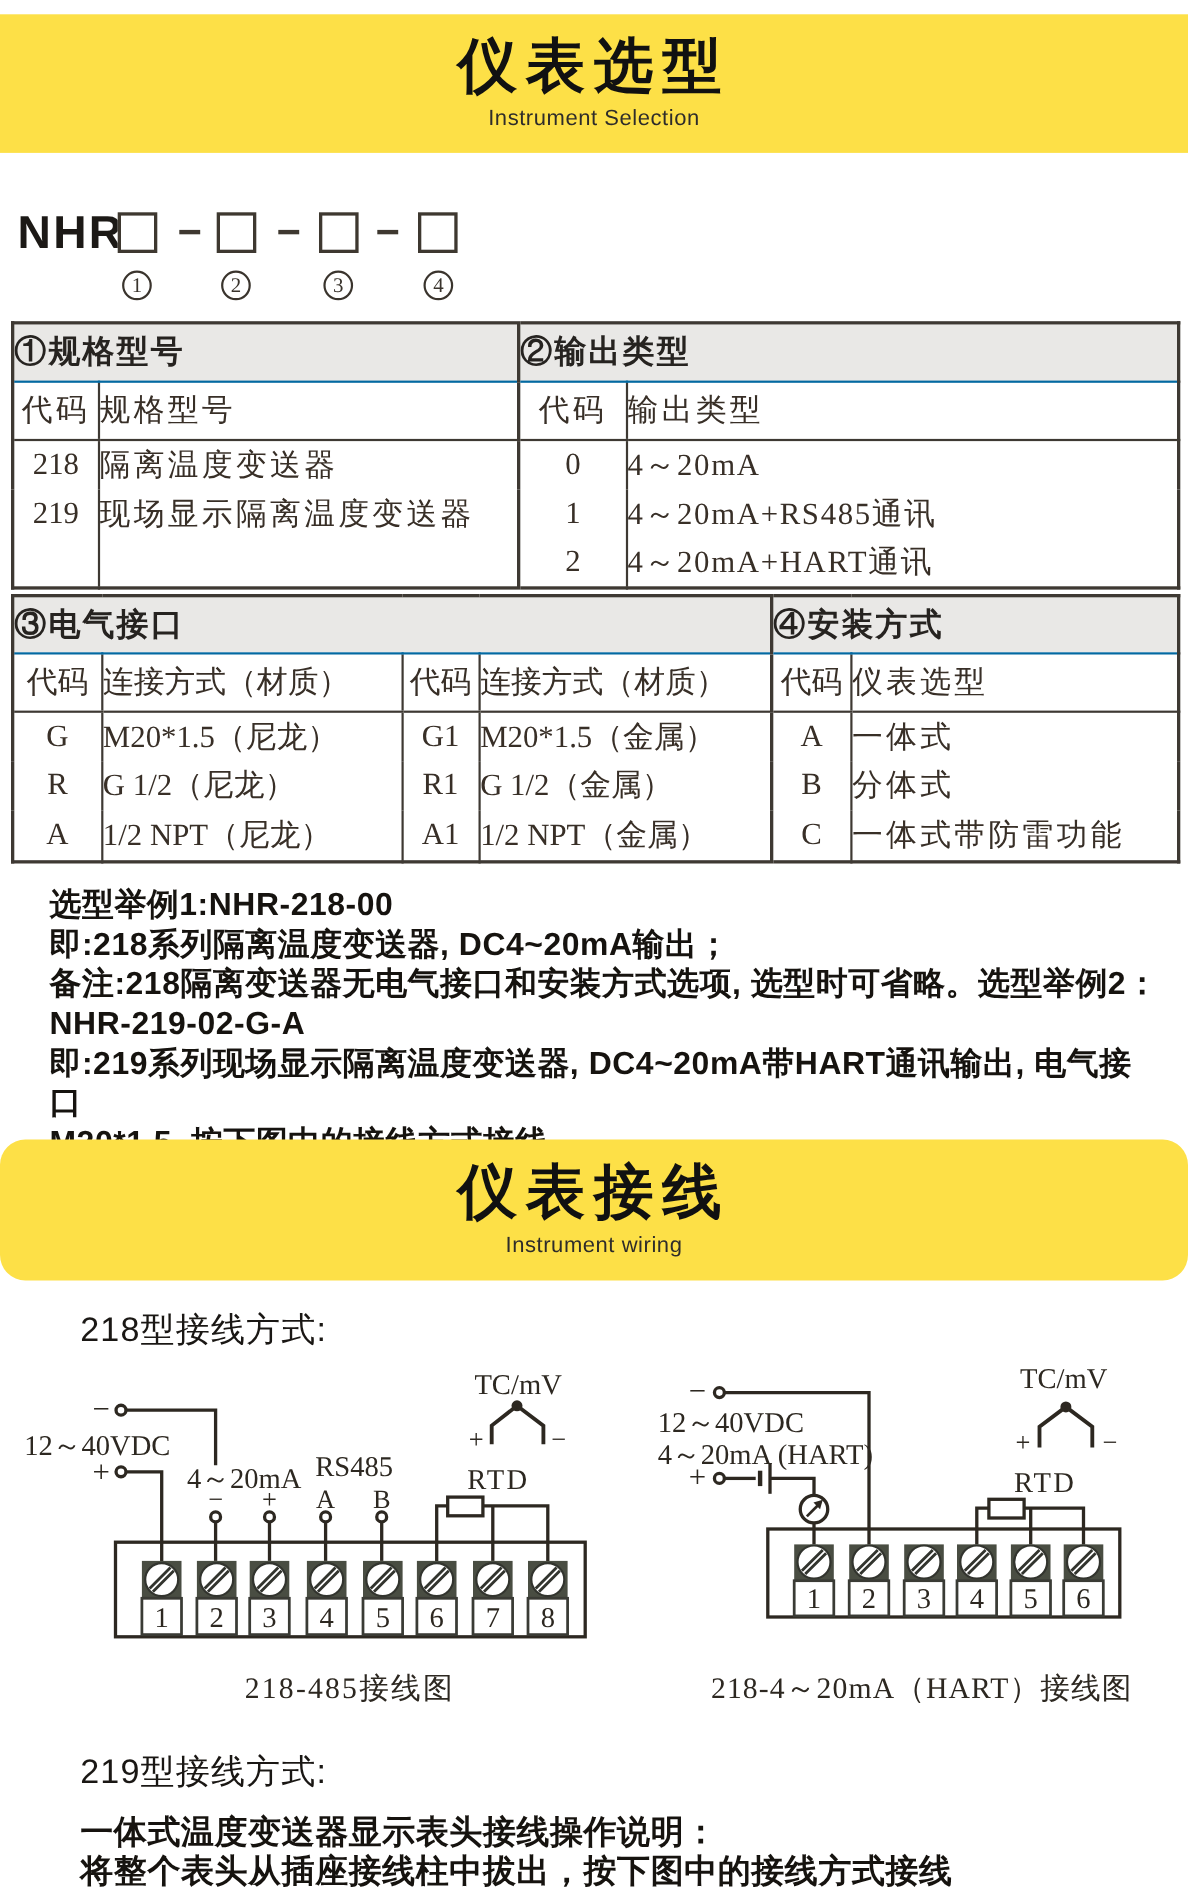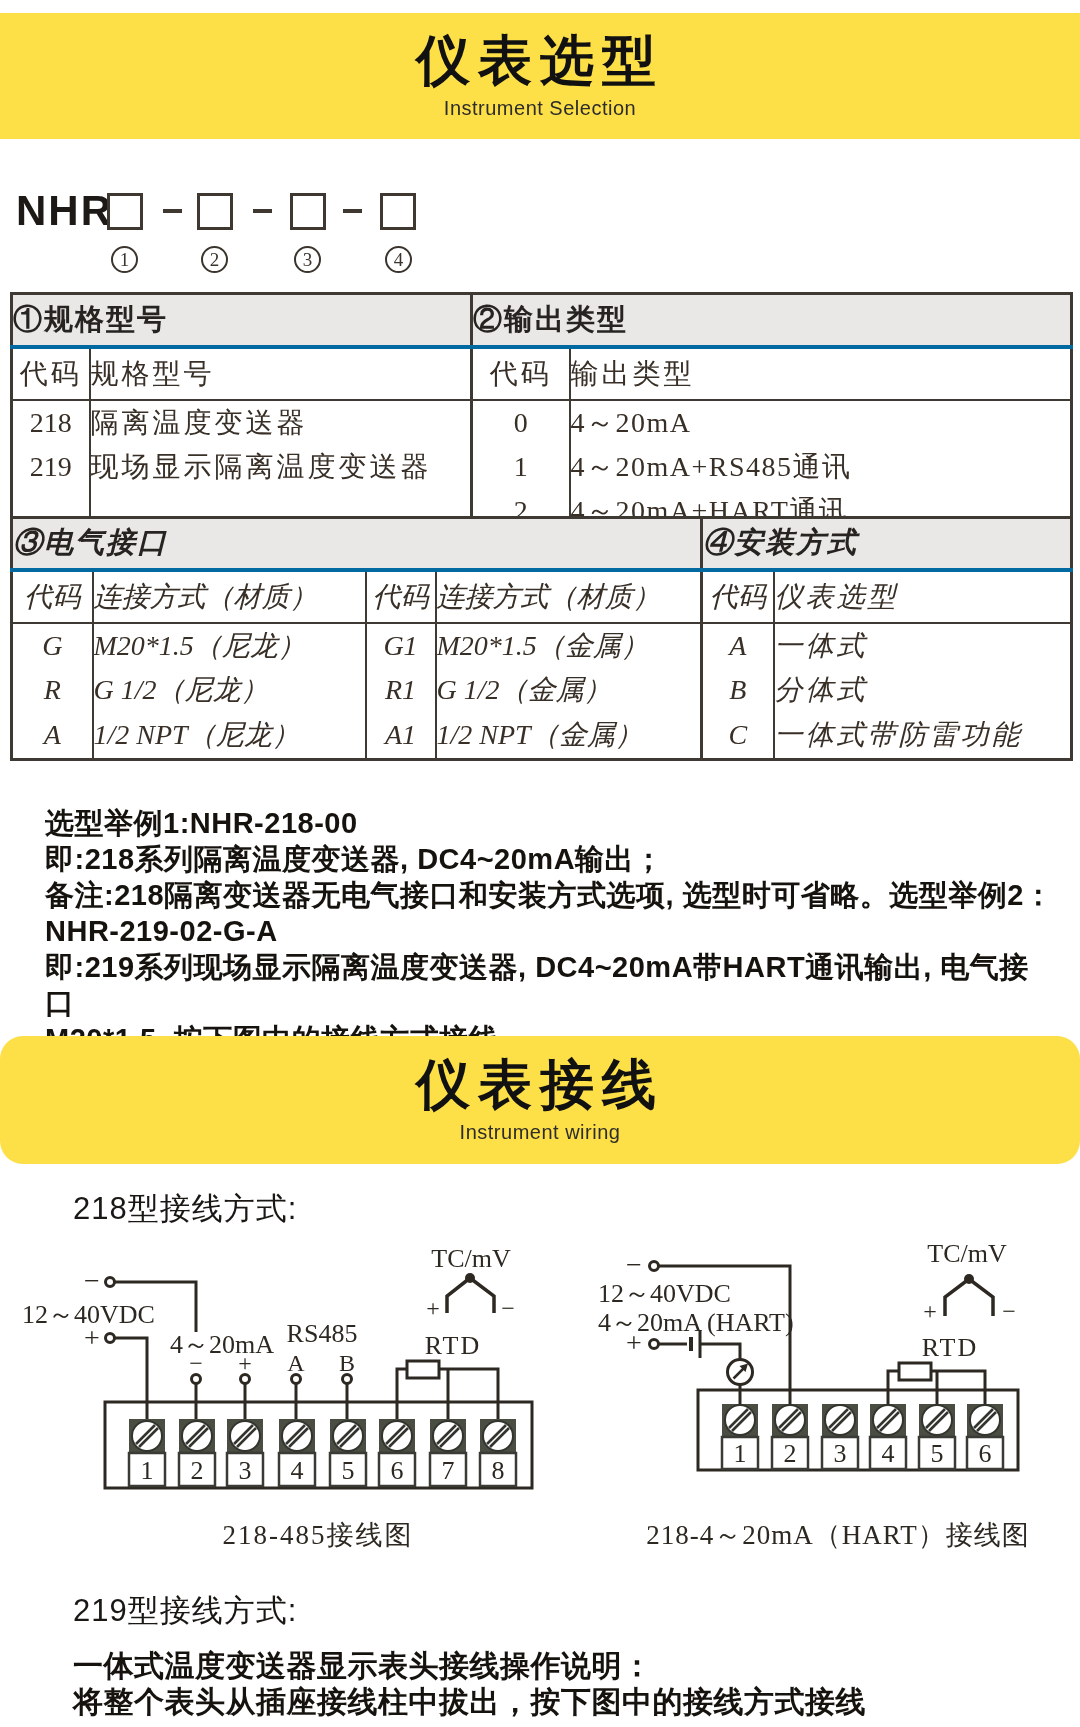--- a/index.html
+++ b/index.html
@@ -24,21 +24,21 @@
   table.sel td{padding:0;overflow:hidden;white-space:nowrap;}
   td.gray{background:#e9e8e6;font-weight:bold;font-size:29px;letter-spacing:2px;color:#262320;padding-left:20px;}
   td.ser{font-family:"Liberation Serif",serif;font-size:28px;color:#382f27;}
   td.code{text-align:center;}
   td.desc{padding-left:14px;}
   .ls3{letter-spacing:3px;}
   .ls15{letter-spacing:1.5px;}
   td.bl{border-left:2px solid #3e3933;}
   td.blh{border-left:3px solid #3e3933;}
   tr.subhead td{border-bottom:2px solid #3e3933;letter-spacing:3px;}
-  tr.grayrow td{border-bottom:4px solid #0369a1;}
+  tr.grayrow td{border-bottom:2px solid #0369a1;}
 
   
   .notes{font-size:29px;font-weight:bold;color:#16130f;line-height:36px;letter-spacing:0.5px;}
 
   
   .seclabel{font-size:31px;font-weight:500;color:#1a1714;letter-spacing:1px;}
   .bottext{font-size:30px;font-weight:bold;color:#16130f;line-height:36px;letter-spacing:0.5px;}
 
   svg text{font-family:"Liberation Serif",serif;fill:#2d2821;}
 </style>
@@ -97,21 +97,21 @@
   </tr>
   <tr style="height:45px;">
     <td class="ser code"></td>
     <td class="ser desc bl ls3"></td>
     <td class="ser code blh">2</td>
     <td class="ser desc bl ls15">4～20mA+HART通讯</td>
   </tr>
 </tbody>
   </table>
 
-<table class="sel abs" style="left:10px;top:516px;width:1060px;font-style:italic;">
+<table class="sel abs" style="left:10px;top:540px;width:1060px;">
   <colgroup>
       <col style="width:81px">
       <col style="width:273px">
       <col style="width:70px">
       <col style="width:266px">
       <col style="width:72px">
       <col style="width:298px">
     </colgroup>
   <tbody>
       <tr class="grayrow" style="height:52px;">

